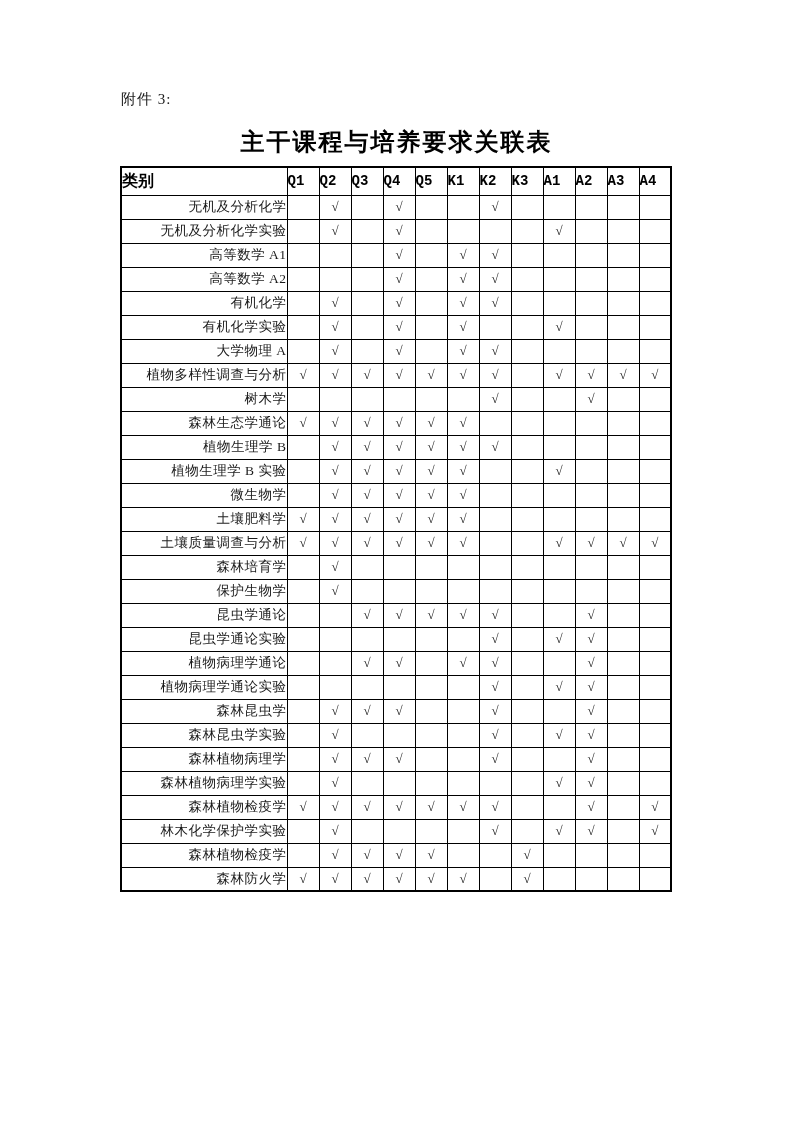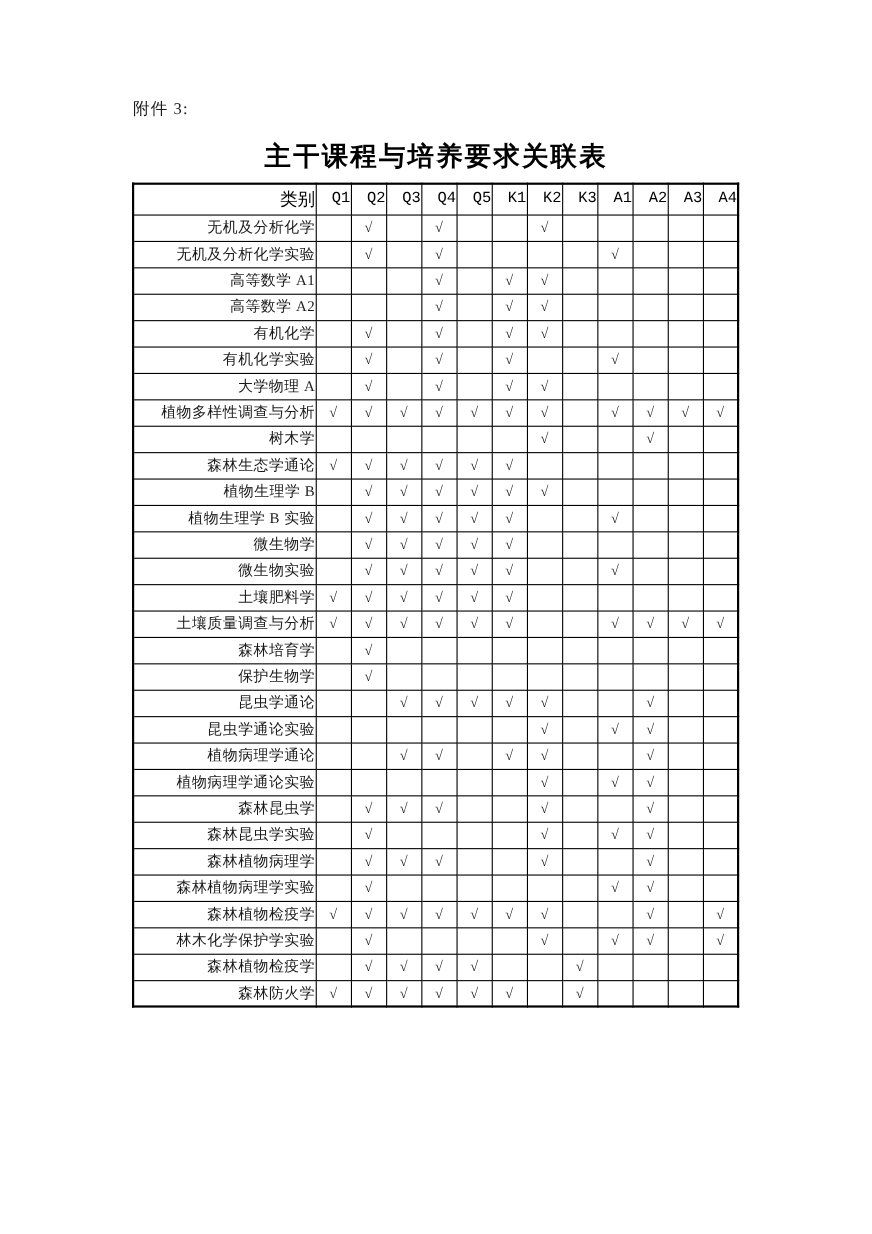--- a/index.html
+++ b/index.html
@@ -44,22 +44,22 @@
     table-layout: fixed;
     border: 2px solid #000000;
   }
   table.matrix th, table.matrix td {
     border: 1px solid #000000;
     overflow: hidden;
     white-space: nowrap;
   }
   table.matrix th {
     height: 28px;
-    font-weight: 400;
-    text-align: right;
+    font-weight: 700;
+    text-align: left;
     vertical-align: middle;
   }
   th.col-name {
     width: 166px;
     font-size: 16px;
     font-family: "Liberation Serif", "DejaVu Serif", serif;
   }
   th.col-check {
     width: 32px;
     font-size: 14px;
@@ -300,35 +300,20 @@
           <td class="check-cell">√</td>
           <td class="check-cell">√</td>
           <td class="check-cell"></td>
           <td class="check-cell"></td>
           <td class="check-cell"></td>
           <td class="check-cell"></td>
           <td class="check-cell"></td>
           <td class="check-cell"></td>
         </tr>
         <tr>
-          <td class="name-cell">微生物实验</td>
-          <td class="check-cell"></td>
-          <td class="check-cell">√</td>
-          <td class="check-cell">√</td>
-          <td class="check-cell">√</td>
-          <td class="check-cell">√</td>
-          <td class="check-cell">√</td>
-          <td class="check-cell"></td>
-          <td class="check-cell"></td>
-          <td class="check-cell">√</td>
-          <td class="check-cell"></td>
-          <td class="check-cell"></td>
-          <td class="check-cell"></td>
-        </tr>
-        <tr>
           <td class="name-cell">土壤肥料学</td>
           <td class="check-cell">√</td>
           <td class="check-cell">√</td>
           <td class="check-cell">√</td>
           <td class="check-cell">√</td>
           <td class="check-cell">√</td>
           <td class="check-cell">√</td>
           <td class="check-cell"></td>
           <td class="check-cell"></td>
           <td class="check-cell"></td>

